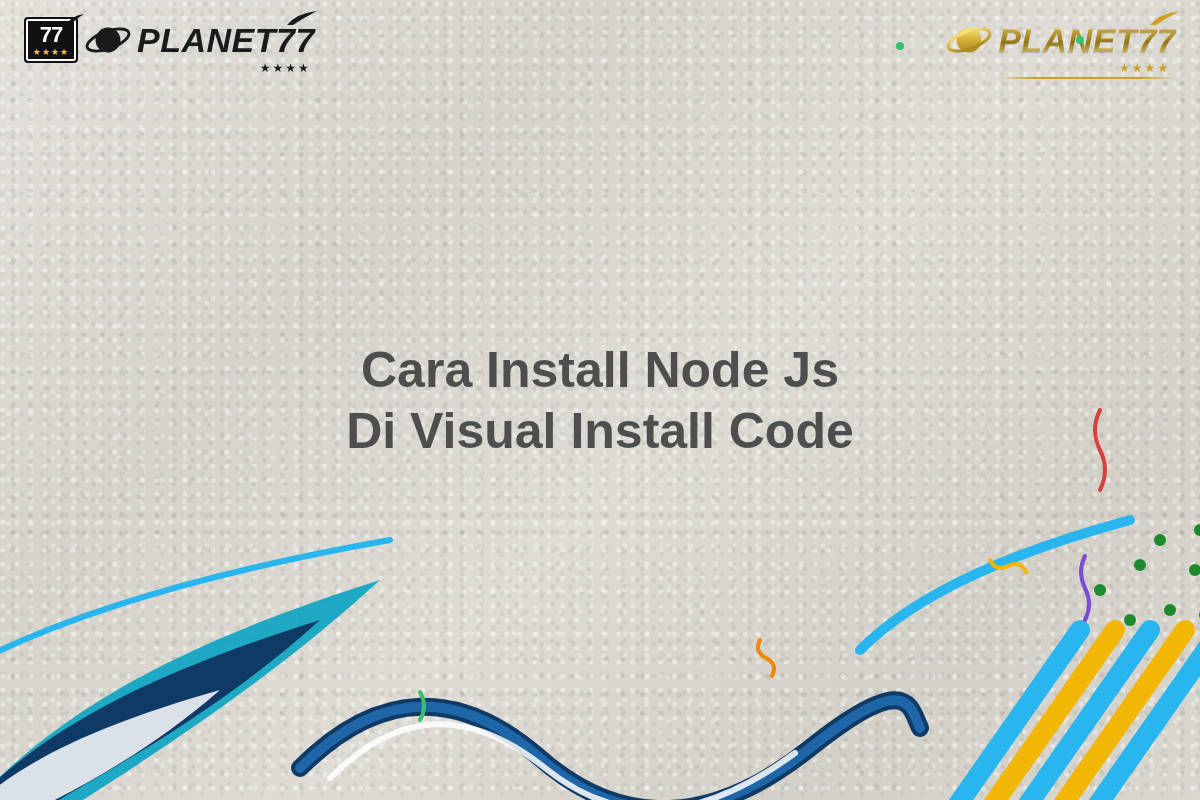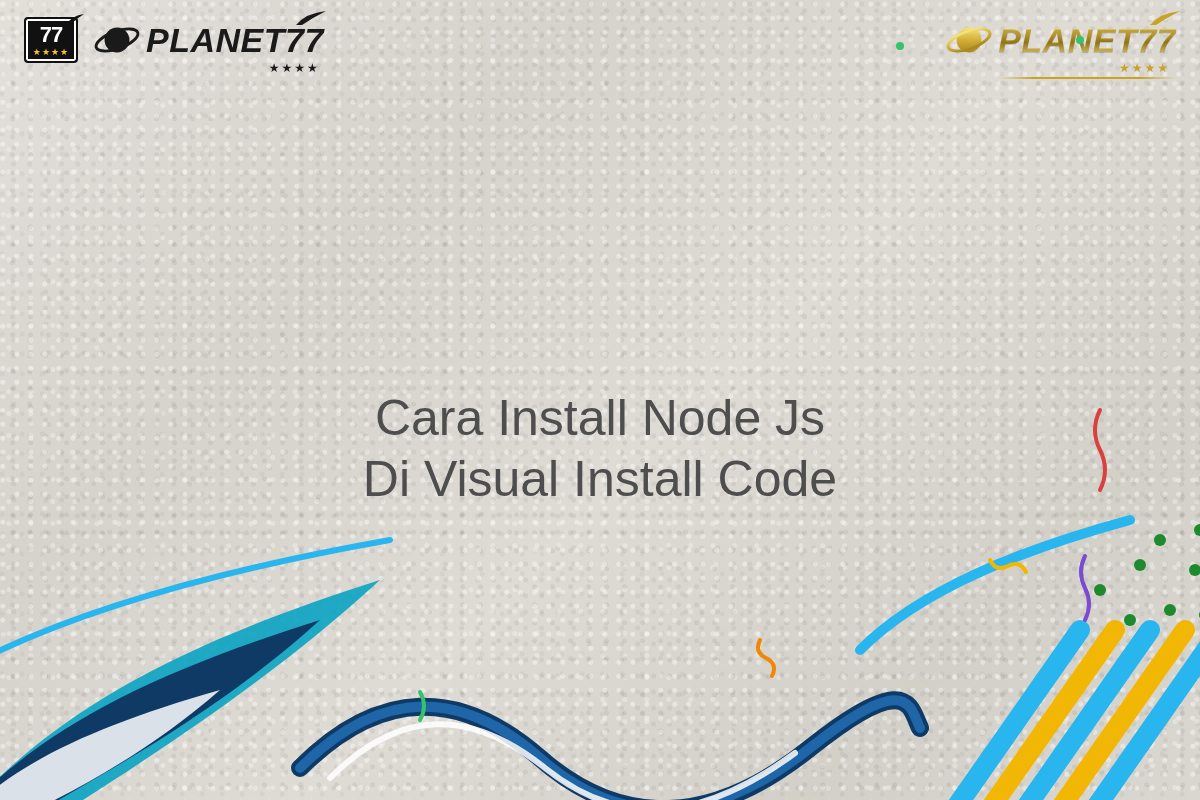--- a/index.html
+++ b/index.html
@@ -30,21 +30,21 @@
   
   .top-row {
     position: absolute;
     top: 10px; left: 0; right: 0;
     height: 60px;
     display: flex;
     justify-content: space-between;
     align-items: center;
     padding: 0 24px;
   }
-  .left-group { display:flex; gap: 16px; }
+  .left-group { display:flex; gap: 7px; }
 
   .badge77 {
     width: 54px; height: 46px;
     background: #111;
     border: 2px solid #111;
     border-radius: 4px;
     display: flex; flex-direction: column; align-items: center; justify-content: center;
     position: relative;
     box-shadow: 0 0 0 2px #fff inset;
   }
@@ -96,26 +96,25 @@
   .logo-gold .underline {
     position:absolute; left:52px; right:0; bottom:-16px; height:2px;
     background: linear-gradient(90deg, rgba(201,162,39,0) 0%, #c9a227 20%, #c9a227 80%, rgba(201,162,39,0) 100%);
   }
 
   
   .title {
     position: absolute;
     top: 340px; left: 0; right: 0;
     text-align: center;
-    font-weight: 400;
+    font-weight: 700;
     color: #4e4e4e;
     font-size: 50px;
     line-height: 1.22;
     font-family: "Segoe UI", "Trebuchet MS", Arial, sans-serif;
-    margin-top: 48px;
   }
 
   
   .sweep {
     position:absolute; left:-40px; bottom:-40px; width:520px; height:380px;
   }
 
   
   .waves {
     position:absolute; left:290px; bottom:-18px; width:640px; height:170px;

